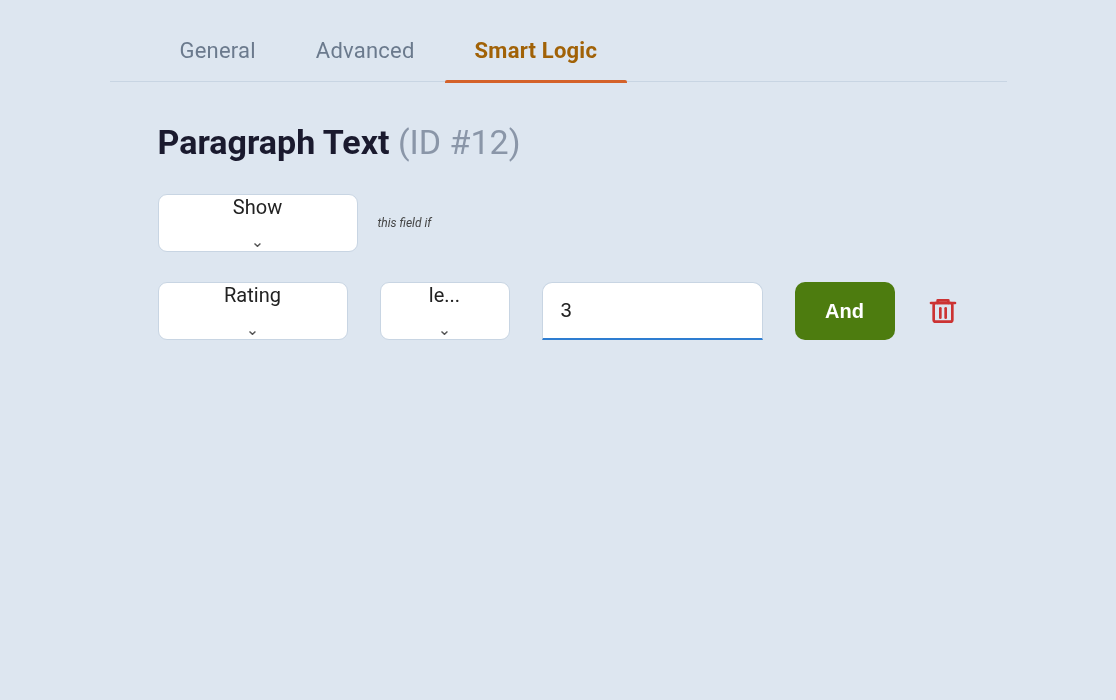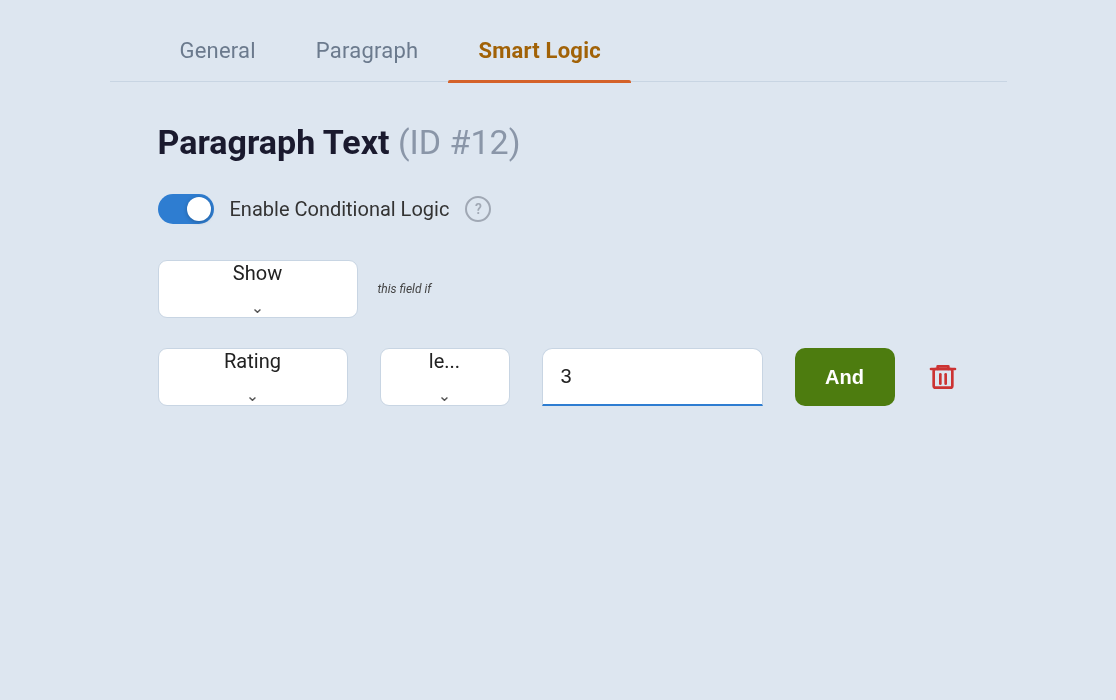--- a/index.html
+++ b/index.html
@@ -264,39 +264,31 @@
       height: 32px;
     }
   </style>
 </head>
 <body>
 
 <div class="panel">
 
   <div class="tabs">
     <div class="tab">General</div>
-    <div class="tab">Paragraph</div>
+    <div class="tab">Advanced</div>
     <div class="tab active">Smart Logic</div>
   </div>
 
   <div class="content">
 
     <div class="field-title">
       <span>Paragraph Text</span>
       <span class="field-id">(ID #12)</span>
     </div>
 
-    <div class="toggle-row">
-      <div class="toggle">
-        <div class="toggle-track"></div>
-        <div class="toggle-thumb"></div>
-      </div>
-      <span class="toggle-label">Enable Conditional Logic</span>
-      <div class="help-icon">?</div>
-    </div>
 
     <div class="show-row">
       <div class="dropdown dropdown-show">
         <span>Show</span>
         <span class="chevron-icon">⌄</span>
       </div>
       <span class="this-field-text">this field if</span>
     </div>
 
     <div class="condition-row">

